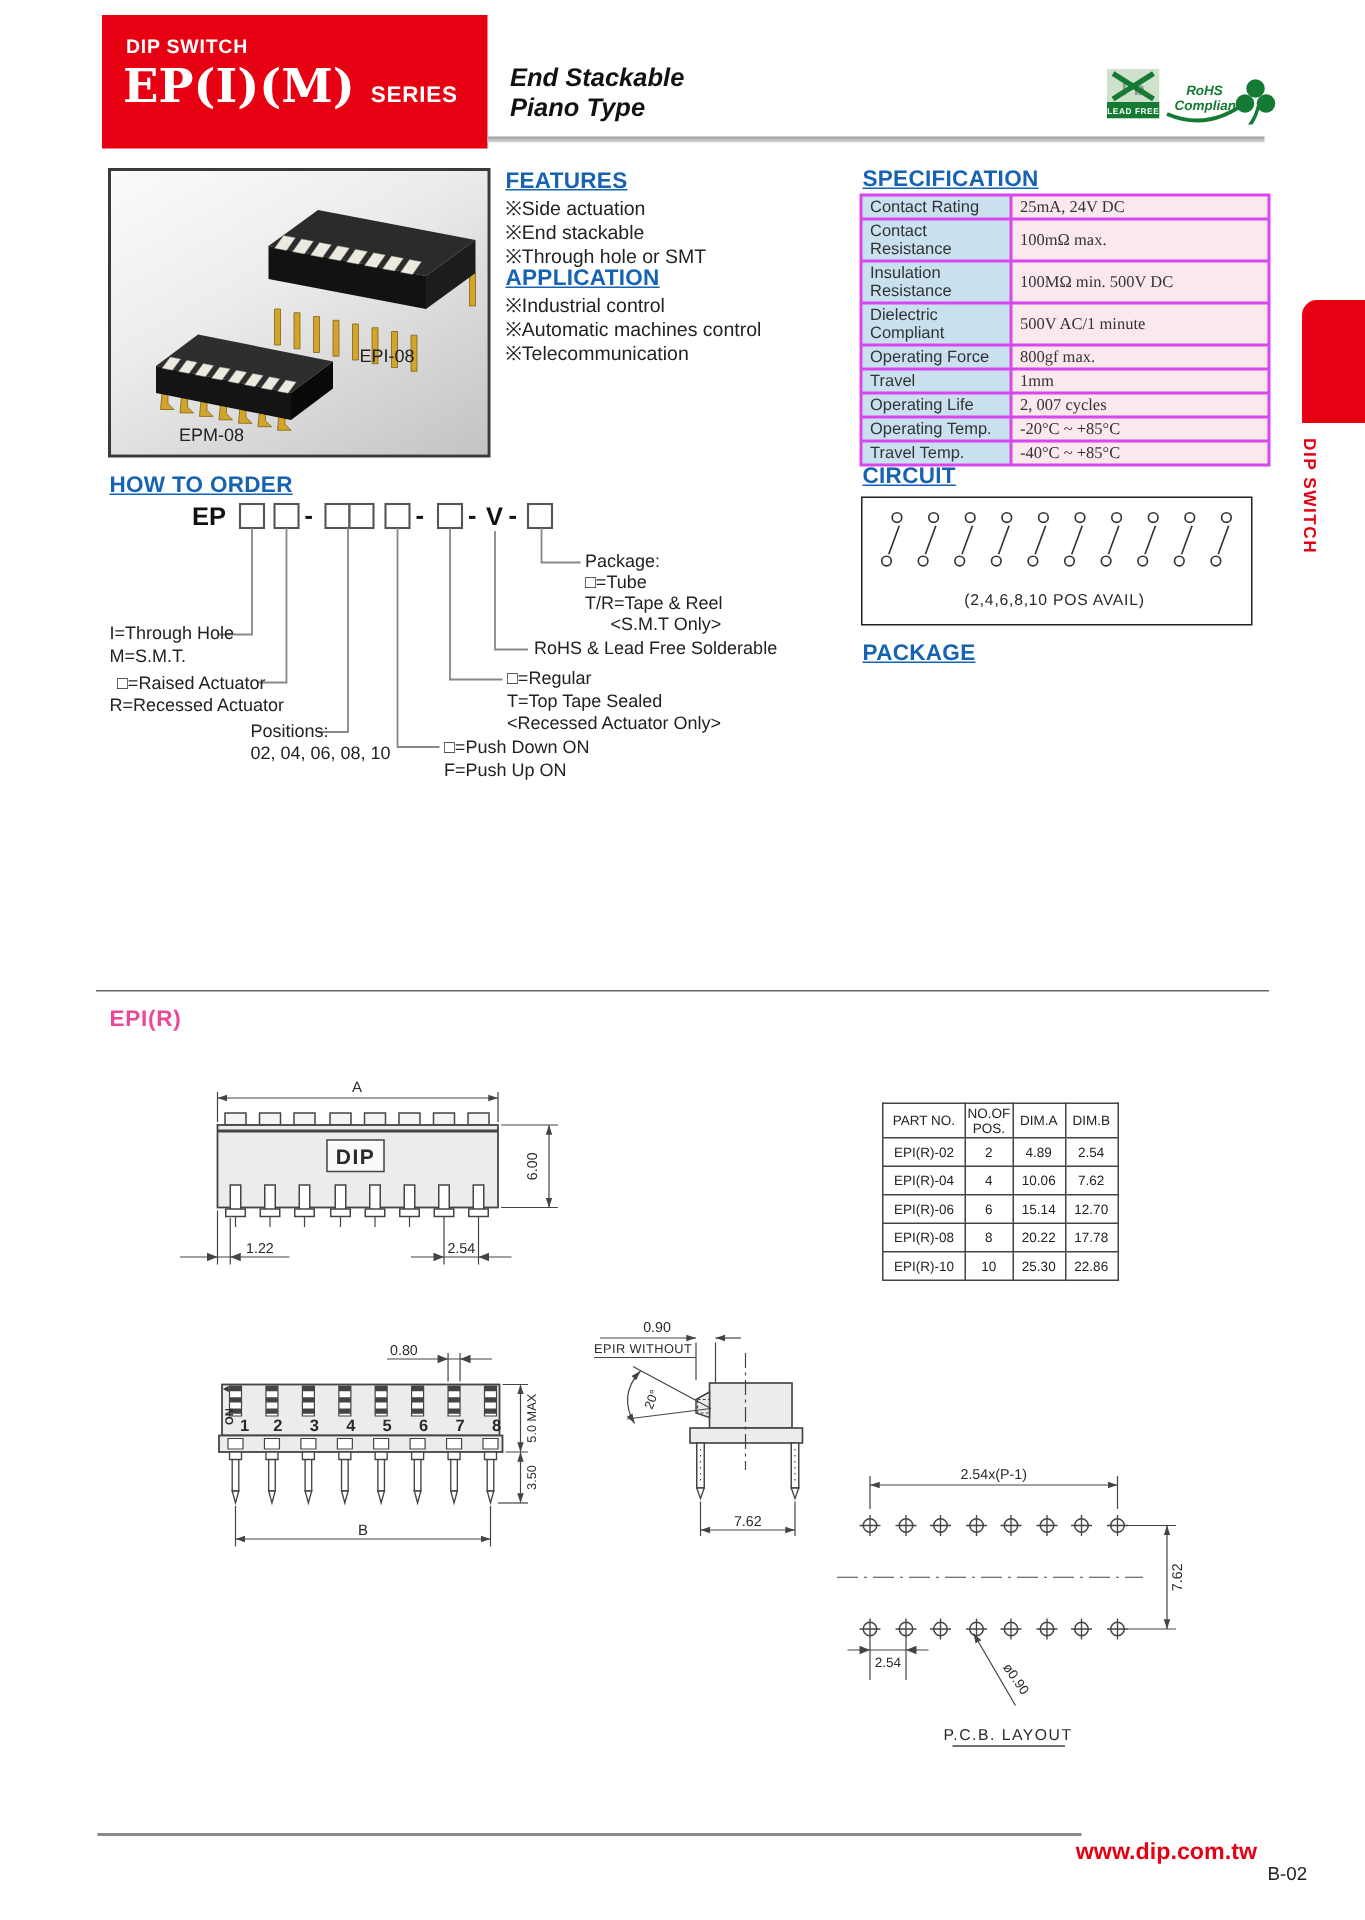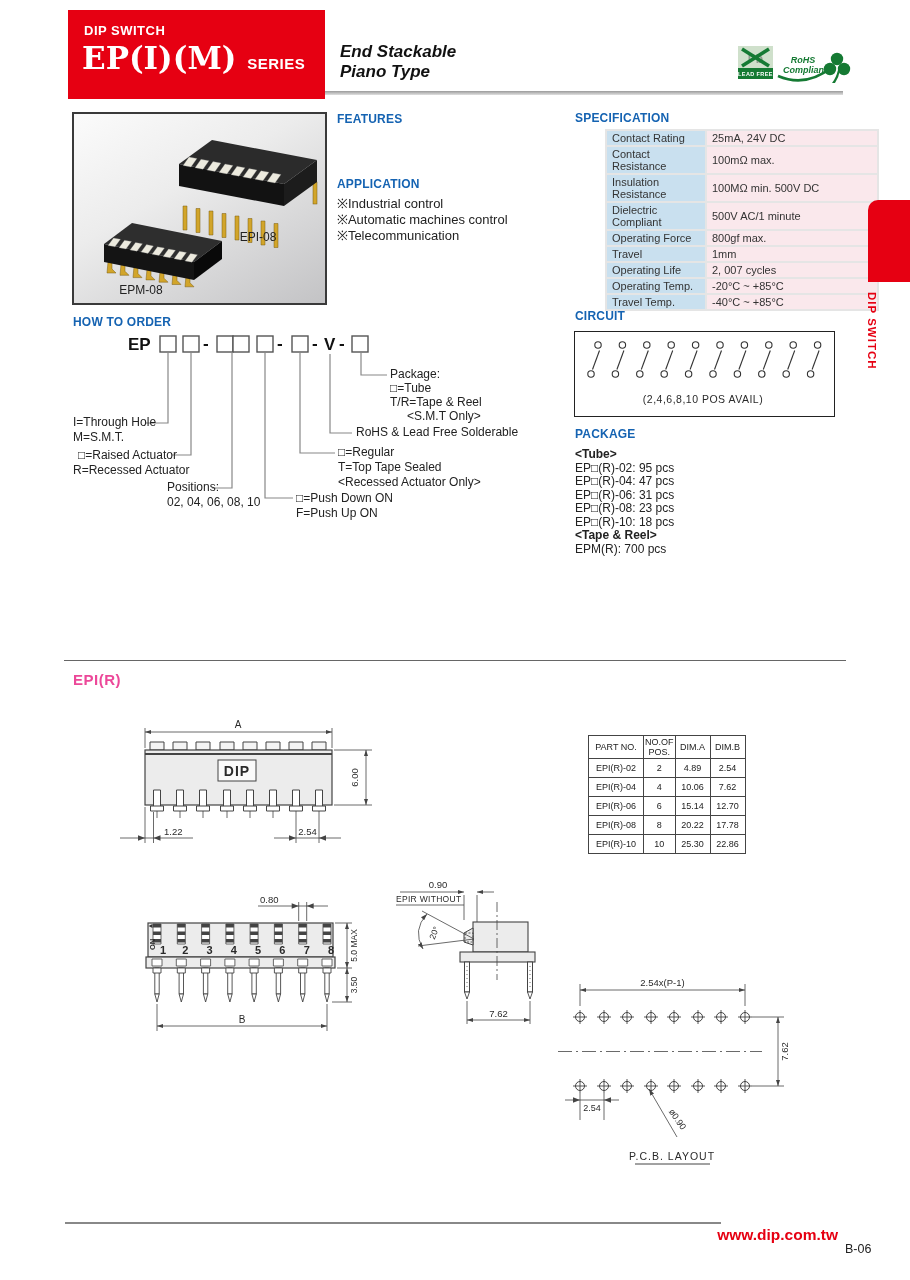--- a/index.html
+++ b/index.html
@@ -1,36 +1,36 @@
 <!DOCTYPE html>
 <html><head>
 <meta charset="utf-8">
 <style>
   html,body{margin:0;padding:0;background:#fff;}
   body{font-family:"Liberation Sans",sans-serif;color:#222;}
   #page{position:relative;width:910px;height:1280px;background:#fff;overflow:hidden;}
   .abs{position:absolute;}
-  .sec-h{color:#1563b2;font-weight:bold;font-size:12px;letter-spacing:.2px;}
+  .sec-h{color:#1563b2;font-weight:bold;font-size:15px;text-decoration:underline;letter-spacing:.2px;}
   
   .brandbox{left:68px;top:10px;width:257px;height:89px;background:#e60012;color:#fff;}
   .brand-cat{position:absolute;left:16px;top:13px;font-size:13px;font-weight:bold;letter-spacing:.5px;}
   .brand-series{position:absolute;left:14px;top:30px;font-family:"DejaVu Serif",serif;font-size:31px;font-weight:bold;}
   .brand-suffix{font-family:"Liberation Sans",sans-serif;font-size:15px;font-weight:bold;letter-spacing:.5px;}
   .subtitle{left:340px;top:42px;font-size:17px;font-weight:bold;font-style:italic;line-height:20px;color:#111;}
   .ridge{left:325px;top:91px;width:518px;height:4px;background:linear-gradient(#9a9a9a,#e0e0e0);}
   
   .photo{left:72px;top:112px;width:251px;height:189px;border:2px solid #3a3a3a;
          background:linear-gradient(150deg,#fbfbfb 0%,#ececec 40%,#c3c3c5 100%);}
   
   .feat-item{font-size:13px;line-height:16px;color:#222;}
   
-  table.spec{border-collapse:separate;border-spacing:2px;background:#e5e5e5;margin-left:32px;}
+  table.spec{border-collapse:separate;border-spacing:2px;background:#d946ef;}
   table.spec td{font-size:11px;padding:1px 5px;color:#333;vertical-align:middle;}
   td.sl{background:#c9e0ef;width:88px;}
-  td.sv{background:#fae8ec;width:160px;}
+  td.sv{background:#fae8ec;width:160px;font-family:Liberation Serif, serif;}
   
   .pkg-line{font-size:12px;line-height:13.5px;color:#222;}
   .pkg-bold{font-weight:bold;}
   
   table.part{border-collapse:collapse;font-size:9px;color:#222;}
   table.part th,table.part td{border:1px solid #444;text-align:center;font-weight:normal;padding:0 1px;}
   table.part th{height:22px;line-height:10px;}
   table.part td{height:18px;margin-left:17px;}
   
   svg text{font-family:"Liberation Sans",sans-serif;fill:#2a2a2a;}
@@ -114,20 +114,25 @@
         <polygon points="36,9 126,27 98,48 8,30" fill="#2e2e2e"></polygon>
         <polygon points="8,30 98,48 98,66 8,48" fill="#141414"></polygon>
         <polygon points="98,48 126,27 126,45 98,66" fill="#090909"></polygon>
         <path d="M12,31.5 l7,1.3 5.5,-7.5 -7,-1.3 z M23,33.7 l7,1.3 5.5,-7.5 -7,-1.3 z M34,35.9 l7,1.3 5.5,-7.5 -7,-1.3 z M45,38.1 l7,1.3 5.5,-7.5 -7,-1.3 z M56,40.3 l7,1.3 5.5,-7.5 -7,-1.3 z M67,42.5 l7,1.3 5.5,-7.5 -7,-1.3 z M78,44.7 l7,1.3 5.5,-7.5 -7,-1.3 z M89,46.9 l7,1.3 5.5,-7.5 -7,-1.3 z" fill="#eceade" stroke="#777" stroke-width=".3"></path>
       </g>
       <text x="67" y="180" text-anchor="middle" class="epilabel">EPM-08</text>
     </svg>
   </div>
 
   <div class="abs sec-h" style="left:337px;top:112px;">FEATURES</div>
+  <div class="abs" style="left:337px;top:131px;">
+    <div class="feat-item">※Side actuation</div>
+    <div class="feat-item">※End stackable</div>
+    <div class="feat-item">※Through hole or SMT</div>
+  </div>
   <div class="abs sec-h" style="left:337px;top:177px;">APPLICATION</div>
   <div class="abs" style="left:337px;top:196px;">
     <div class="feat-item">※Industrial control</div>
     <div class="feat-item">※Automatic machines control</div>
     <div class="feat-item">※Telecommunication</div>
   </div>
 
   <div class="abs sec-h" style="left:575px;top:111px;">SPECIFICATION</div>
   <table class="spec abs" style="left:573px;top:129px;">
     <tbody>
@@ -245,30 +250,20 @@
           <line x1="212.7" y1="37.5" x2="219.7" y2="18.5"></line>
         <circle cx="242.6" cy="13" r="3.2"></circle>
           <circle cx="235.6" cy="42" r="3.2"></circle>
           <line x1="237.1" y1="37.5" x2="244.1" y2="18.5"></line>
       </g>
       <text x="128" y="71" text-anchor="middle" class="t105" style="letter-spacing:.5px">(2,4,6,8,10 POS AVAIL)</text>
     </svg>
   </div>
 
   <div class="abs sec-h" style="left:575px;top:427px;">PACKAGE</div>
-  <div class="abs" style="left:575px;top:448px;">
-    <div class="pkg-line pkg-bold">&lt;Tube&gt;</div>
-    <div class="pkg-line">EP□(R)-02: 95 pcs</div>
-    <div class="pkg-line">EP□(R)-04: 47 pcs</div>
-    <div class="pkg-line">EP□(R)-06: 31 pcs</div>
-    <div class="pkg-line">EP□(R)-08: 23 pcs</div>
-    <div class="pkg-line">EP□(R)-10: 18 pcs</div>
-    <div class="pkg-line pkg-bold">&lt;Tape &amp; Reel&gt;</div>
-    <div class="pkg-line">EPM(R): 700 pcs</div>
-  </div>
 
   <div class="abs sep"></div>
   <div class="abs epir-h">EPI(R)</div>
 
   <svg class="abs" style="left:60px;top:690px;" width="790" height="500" viewBox="0 0 790 500">
     <defs>
       <marker id="mA" viewBox="0 0 10 6" markerWidth="9" markerHeight="6" refX="9" refY="3" orient="auto-start-reverse">
         <path d="M0,0 L9,3 L0,6 z" fill="#444"></path>
       </marker>
     </defs>
@@ -442,14 +437,14 @@
       <td>22.86</td>
     </tr>
   </tbody>
     </table>
 
   <div class="abs sidetab"></div>
   <div class="abs sidetext">DIP SWITCH</div>
 
   <div class="abs footline"></div>
   <div class="abs url">www.dip.com.tw</div>
-  <div class="abs pageno">B-06</div>
+  <div class="abs pageno">B-02</div>
 </div>
 
 </body></html>

